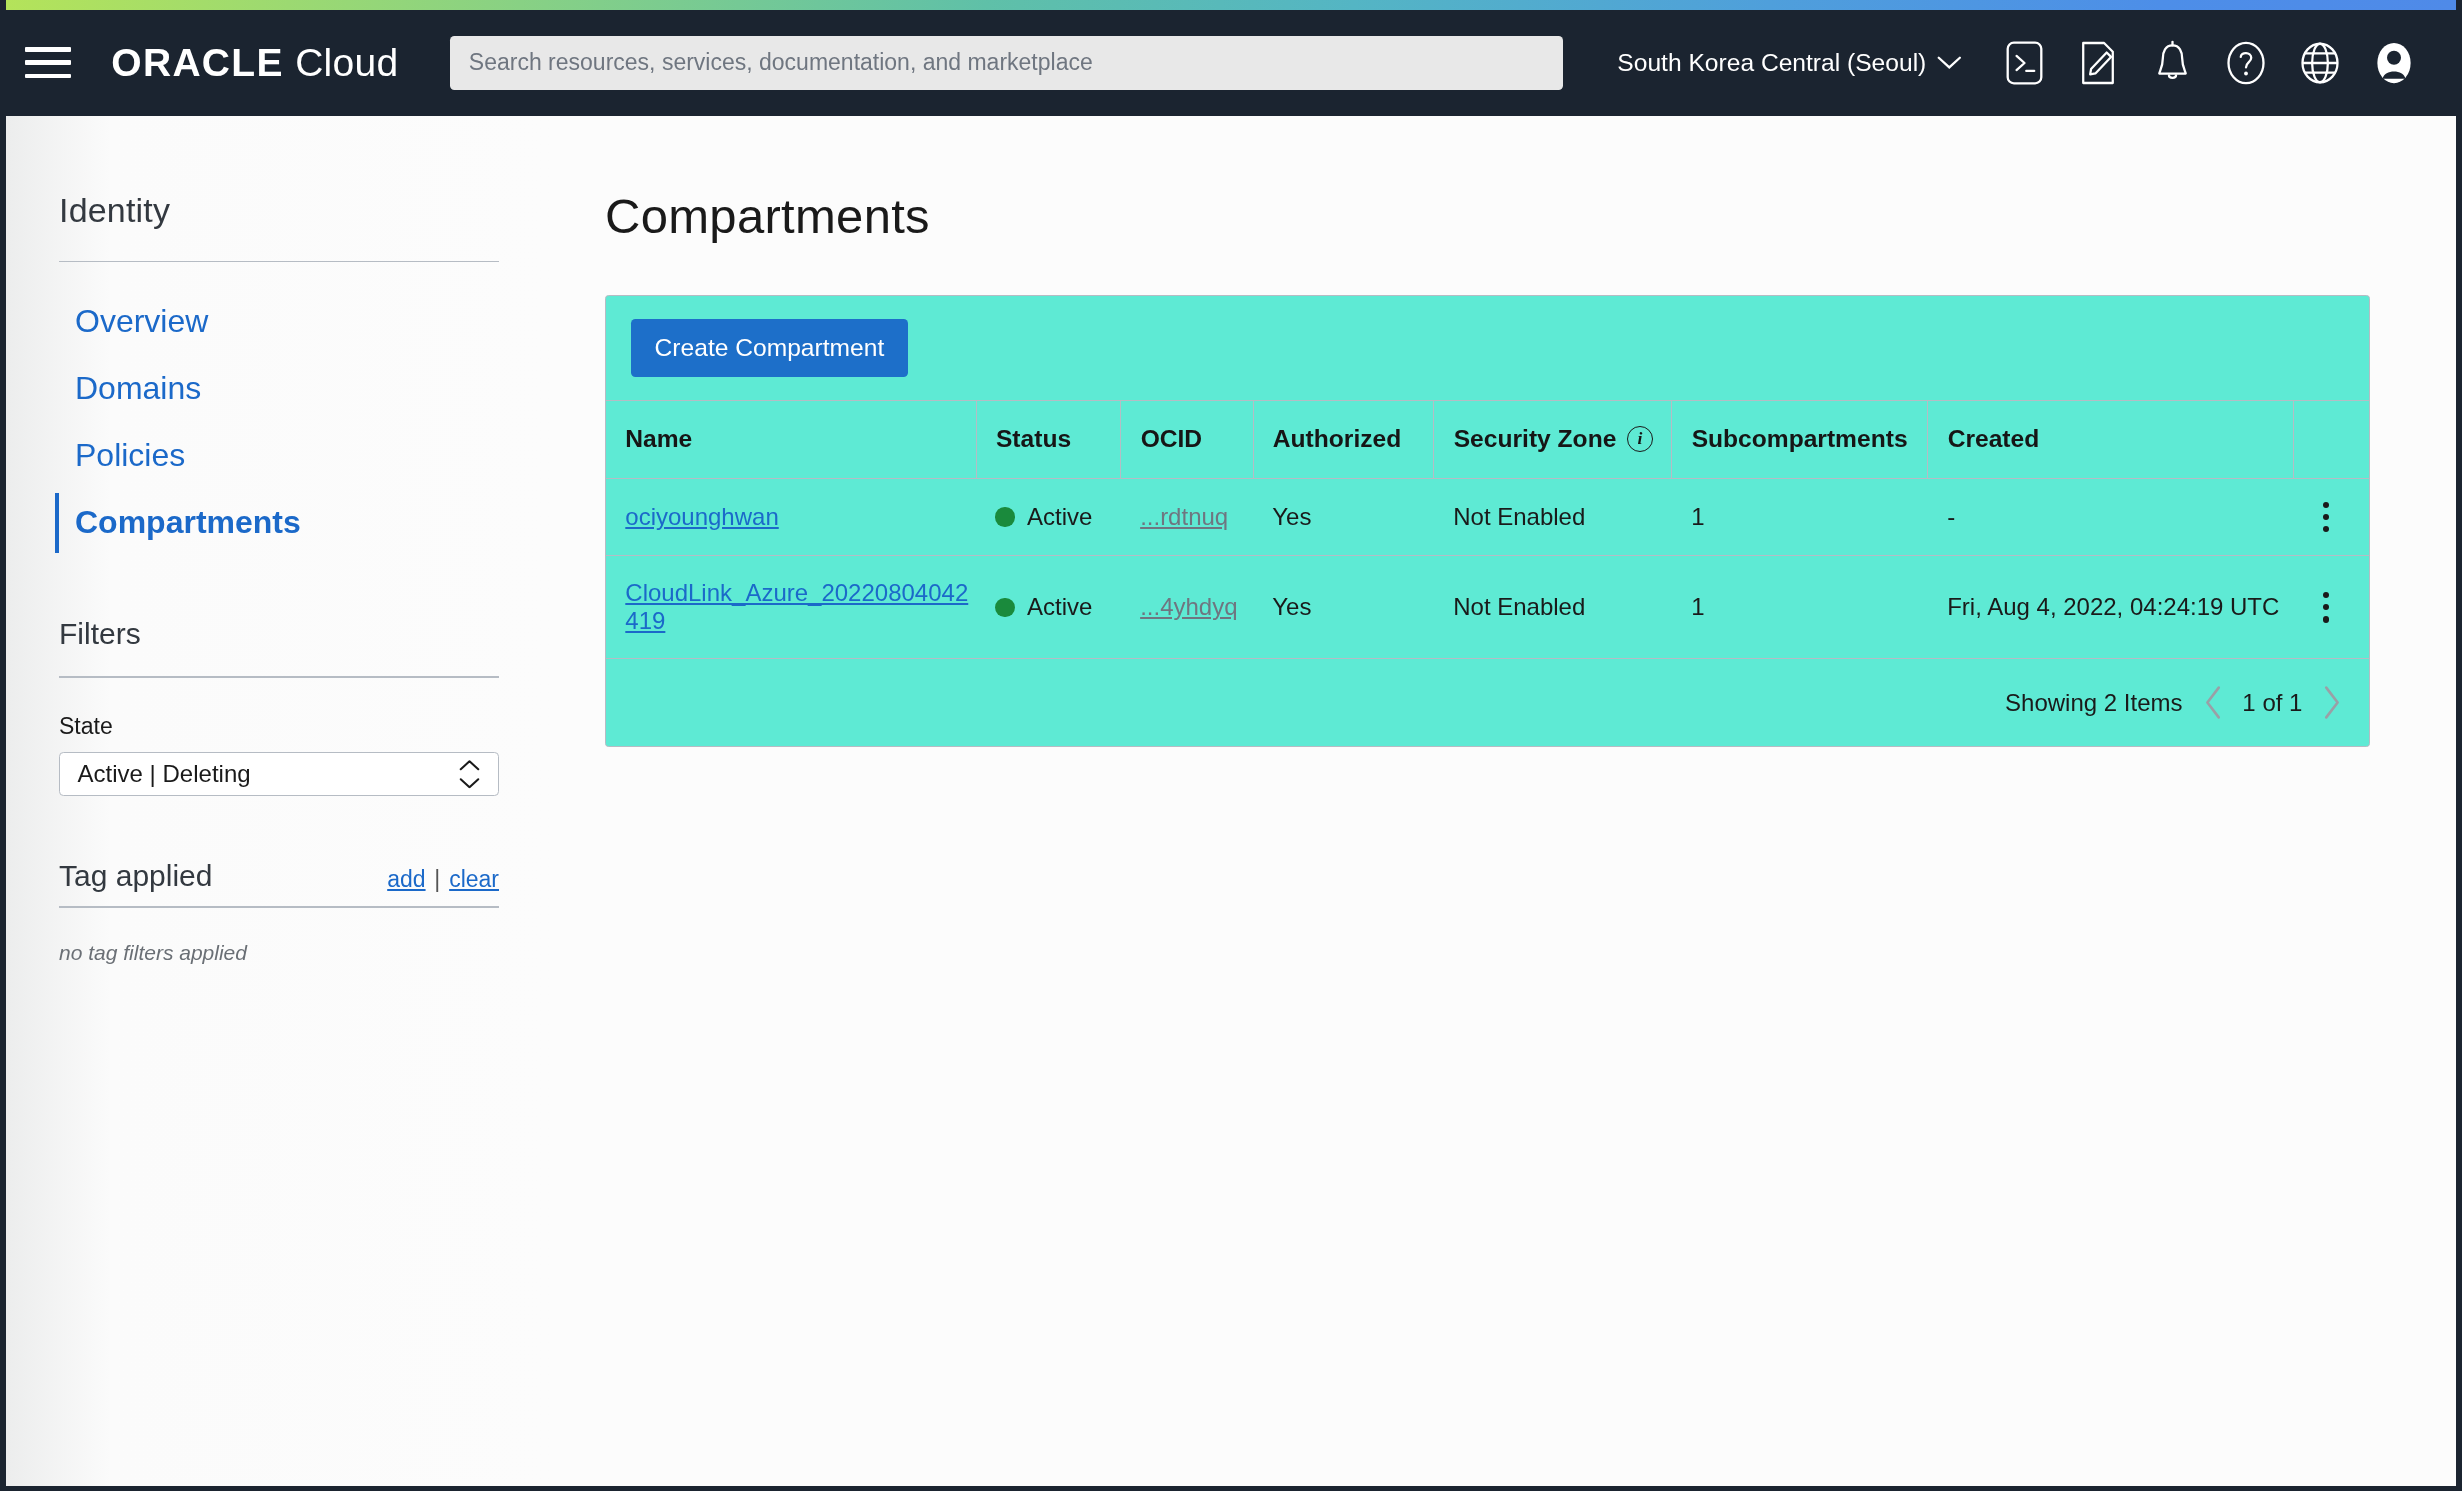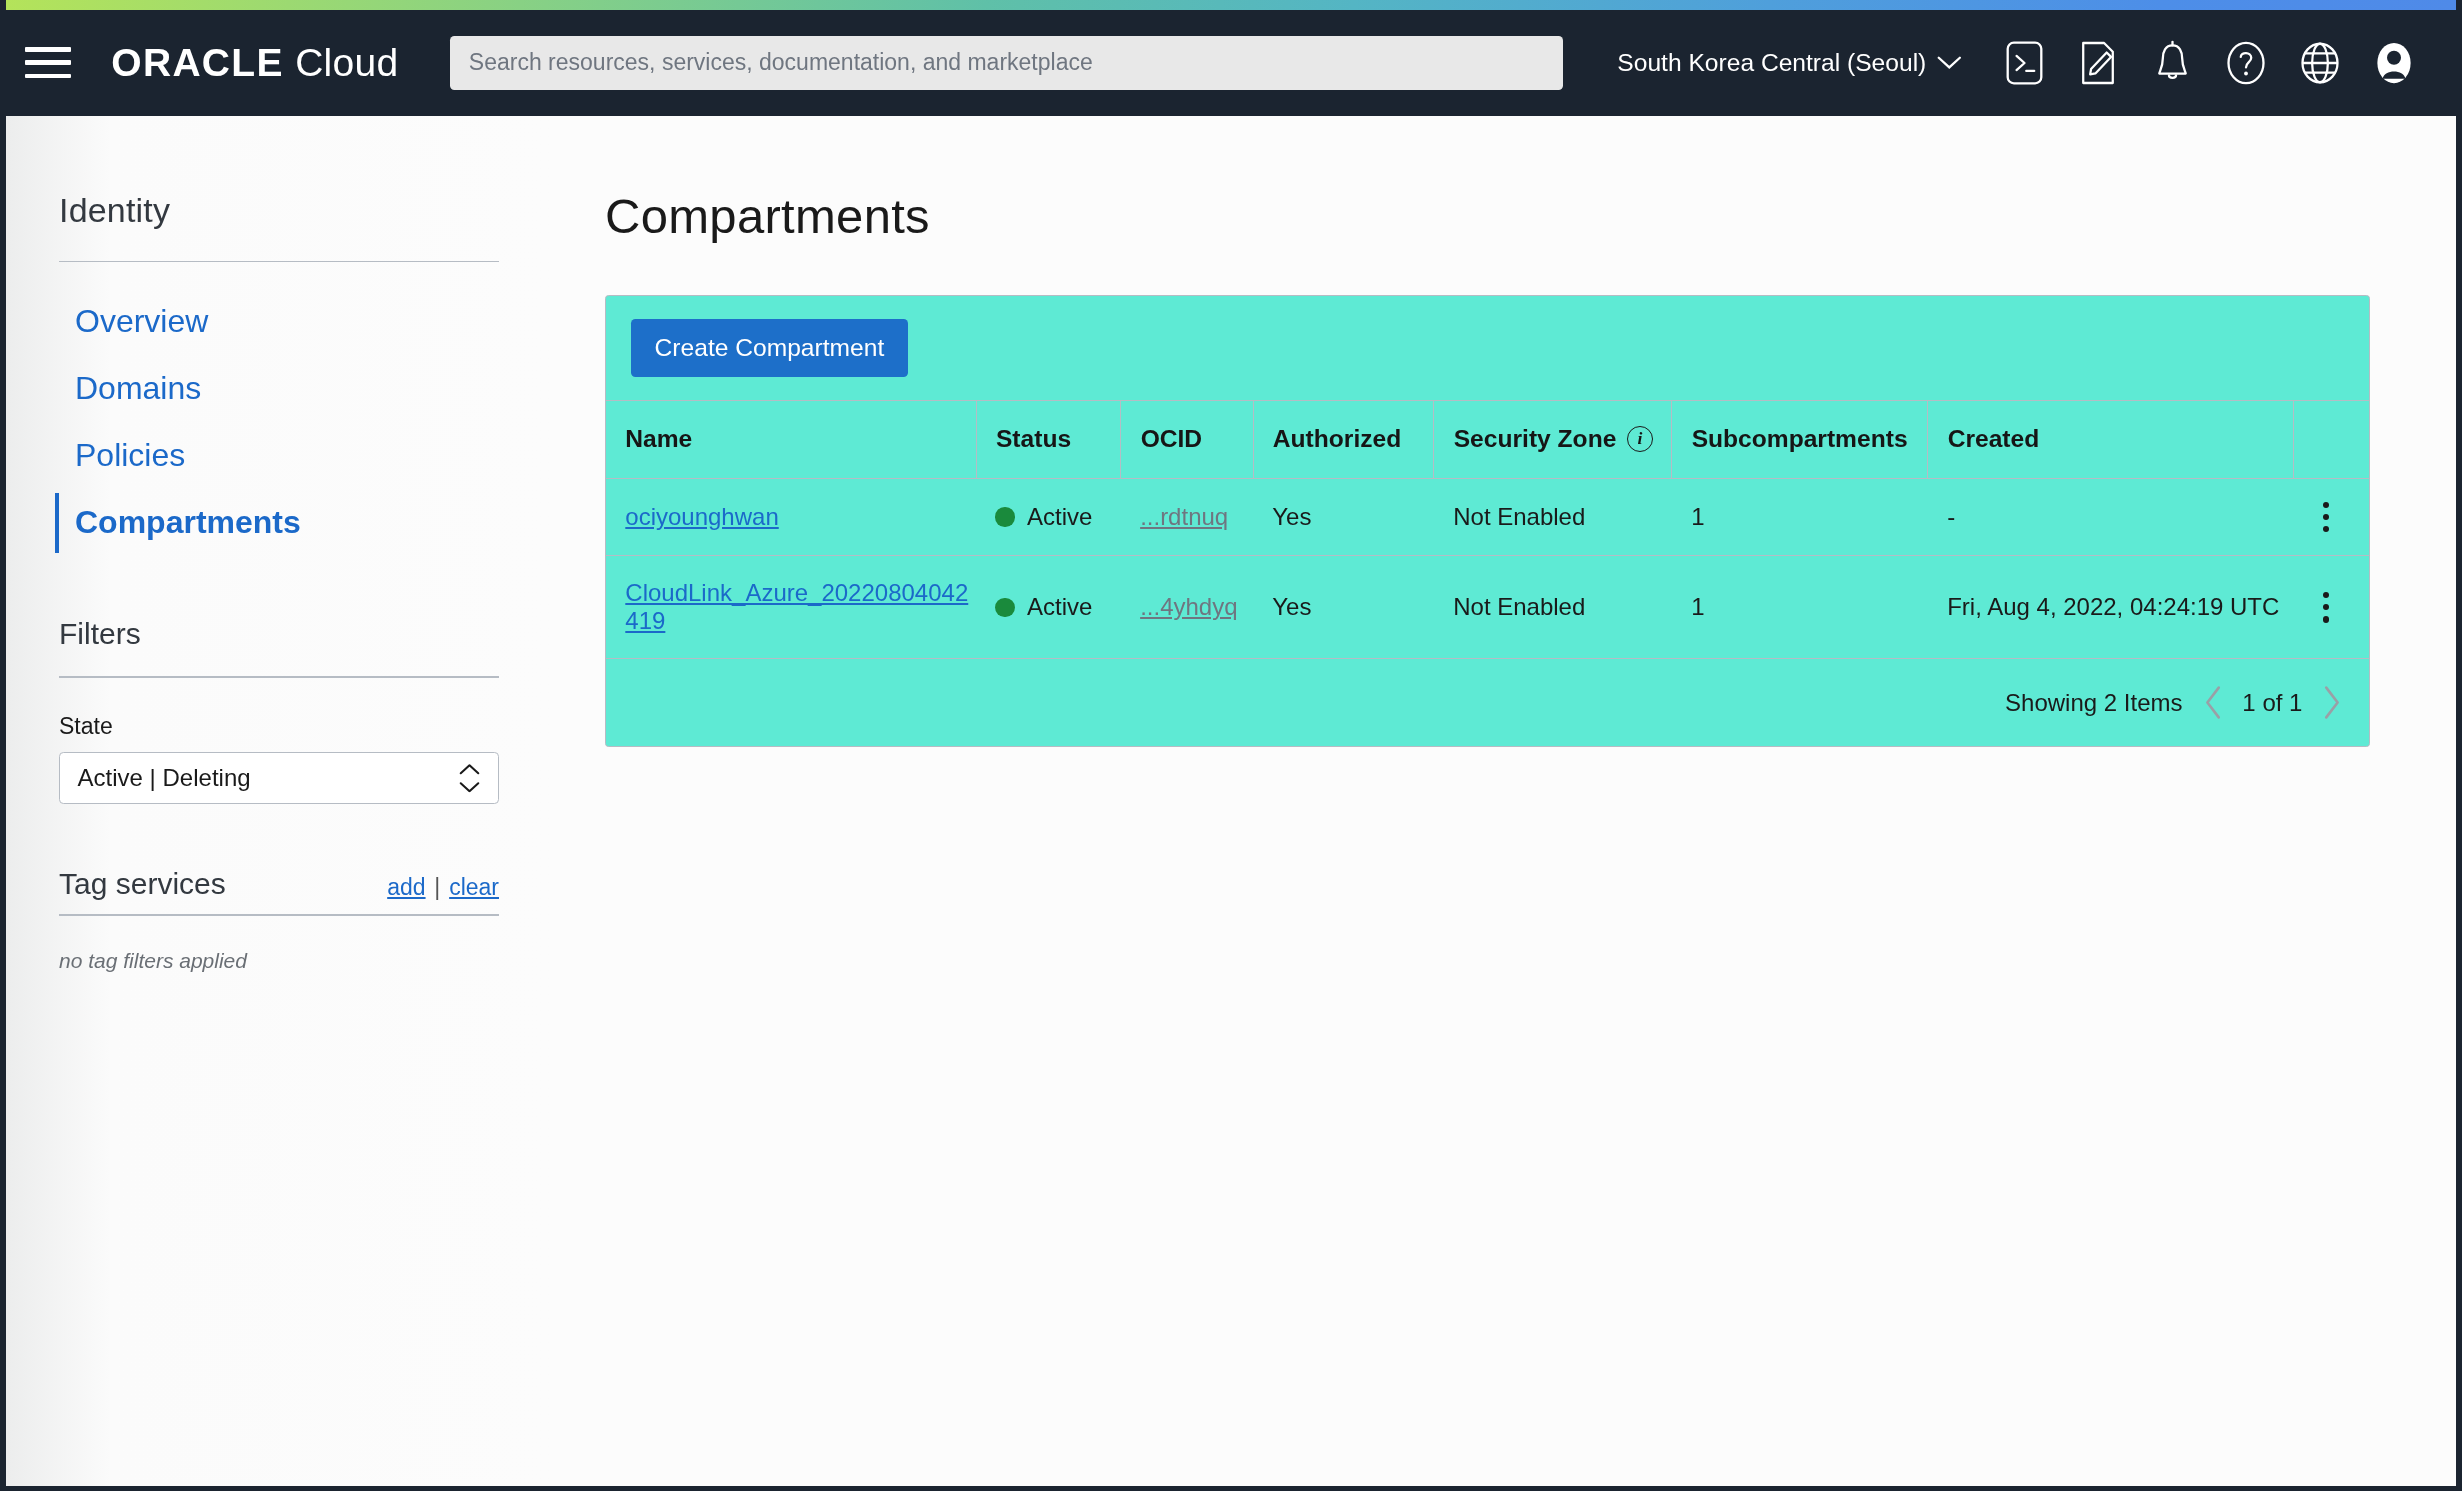--- a/index.html
+++ b/index.html
@@ -117,21 +117,21 @@
 
   .filters-h {
     font-size: 30px; font-weight: 300; color: #333940;
     margin-top: 61px;
   }
   .filters-rule { height: 1.8px; background: #b6bcc4; margin-top: 24.6px; }
 
   .field-label { font-size: 23px; color: #1a1a1a; margin-top: 35px; }
   .select-wrap {
     position: relative; margin-top: 12.3px;
-    height: 52px; border: 1.8px solid #b6bcc4; border-radius: 4.4px;
+    height: 44px; border: 1.8px solid #b6bcc4; border-radius: 4.4px;
     background: #fff; display: flex; align-items: center;
     padding: 0 17.6px; cursor: pointer;
   }
   .select-wrap .val { font-size: 24px; color: #1a1a1a; }
   .select-wrap .spin {
     position: absolute; right: 17.6px; top: 50%; transform: translateY(-50%);
     display: flex; flex-direction: column; gap: 6.1px;
   }
 
   .tagfilter-row {
@@ -321,21 +321,21 @@
           <svg width="21" height="11.4" viewBox="0 0 24 13">
               <path d="M2 11 L12 2 L22 11" stroke="#1a1a1a" stroke-width="2.4" fill="none" stroke-linecap="round" stroke-linejoin="round"></path>
             </svg>
           <svg width="21" height="11.4" viewBox="0 0 24 13">
               <path d="M2 2 L12 11 L22 2" stroke="#1a1a1a" stroke-width="2.4" fill="none" stroke-linecap="round" stroke-linejoin="round"></path>
             </svg>
         </span>
       </div>
 
       <div class="tagfilter-row">
-        <div class="tagfilter-h">Tag services</div>
+        <div class="tagfilter-h">Tag applied</div>
         <div class="tagfilter-actions">
           <a>add</a>
           <span class="sep">|</span>
           <a>clear</a>
         </div>
       </div>
       <div class="tagfilter-rule"></div>
       <div class="no-tags">no tag filters applied</div>
 
     </div>

